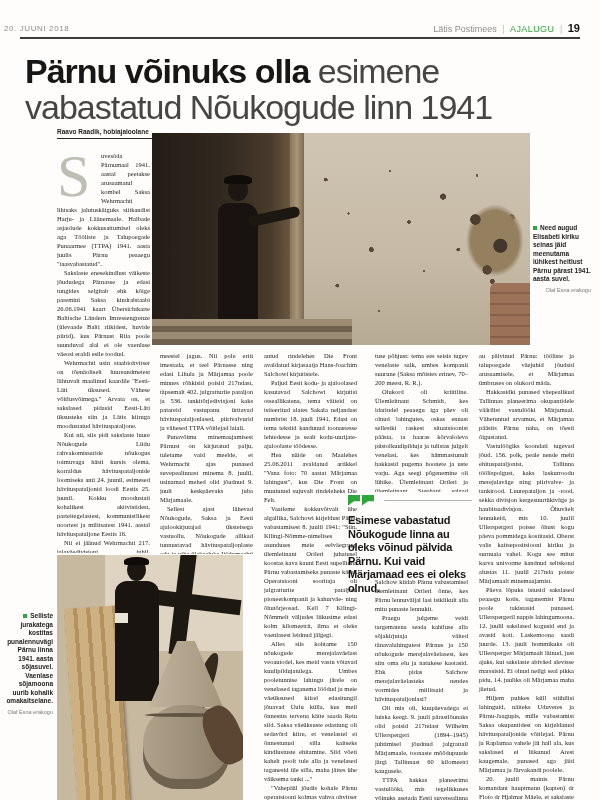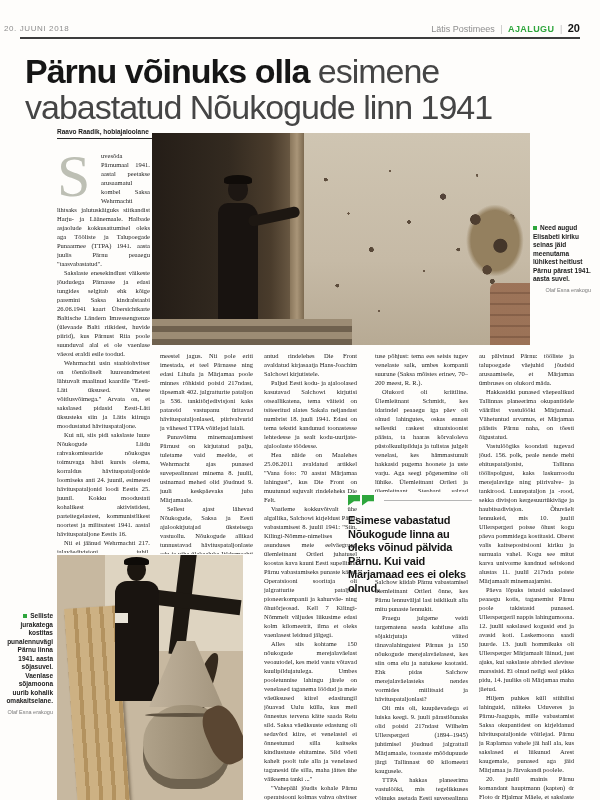--- a/index.html
+++ b/index.html
@@ -4,21 +4,21 @@
 <style>
   html,body{margin:0;padding:0;}
   body{
     width:600px;height:800px;position:relative;overflow:hidden;
     background:#fefdfb;font-family:"Liberation Sans",sans-serif;
   }
   
   .hdr-date{position:absolute;left:4px;top:24px;font-size:8px;letter-spacing:.6px;color:#8e8e8e;}
   .hdr-right{position:absolute;right:20px;top:22px;font-size:9px;color:#8e8e8e;}
   .hdr-right .sep{color:#c0c0c0;margin:0 3px;}
-  .hdr-section{color:#2ea63c;font-weight:bold;letter-spacing:.4px;}
+  .hdr-section{color:#2ea63c;font-weight:normal;letter-spacing:.4px;}
   .hdr-page{color:#111;font-weight:bold;font-size:11px;}
   .hdr-rule{position:absolute;left:20px;right:20px;top:37px;height:2px;background:#3d3d3d;}
   
   .headline{
     position:absolute;left:20px;top:48px;width:562px;
     font-size:34px;line-height:36px;letter-spacing:-1px;color:#454545;font-weight:400;
   }
   .headline b{color:#161616;font-weight:700;}
   
   .byline{
@@ -120,21 +120,21 @@
 </style>
 </head>
 <body>
 
 <div class="hdr-date">20. JUUNI 2018</div>
 <div class="hdr-right">
   <span>Lätis Postimees</span>
   <span class="sep">|</span>
   <span class="hdr-section">AJALUGU</span>
   <span class="sep">|</span>
-  <span class="hdr-page">20</span>
+  <span class="hdr-page">19</span>
 </div>
 <div class="hdr-rule"></div>
 
 <h1 class="headline" style="margin:5px;">
   <b>Pärnu võinuks olla</b><span> esimene vabastatud Nõukogude linn 1941</span>
 </h1>
 
 <div class="byline">Raavo Raadik, hobiajaloolane</div>
 
 <div class="photo-top">

